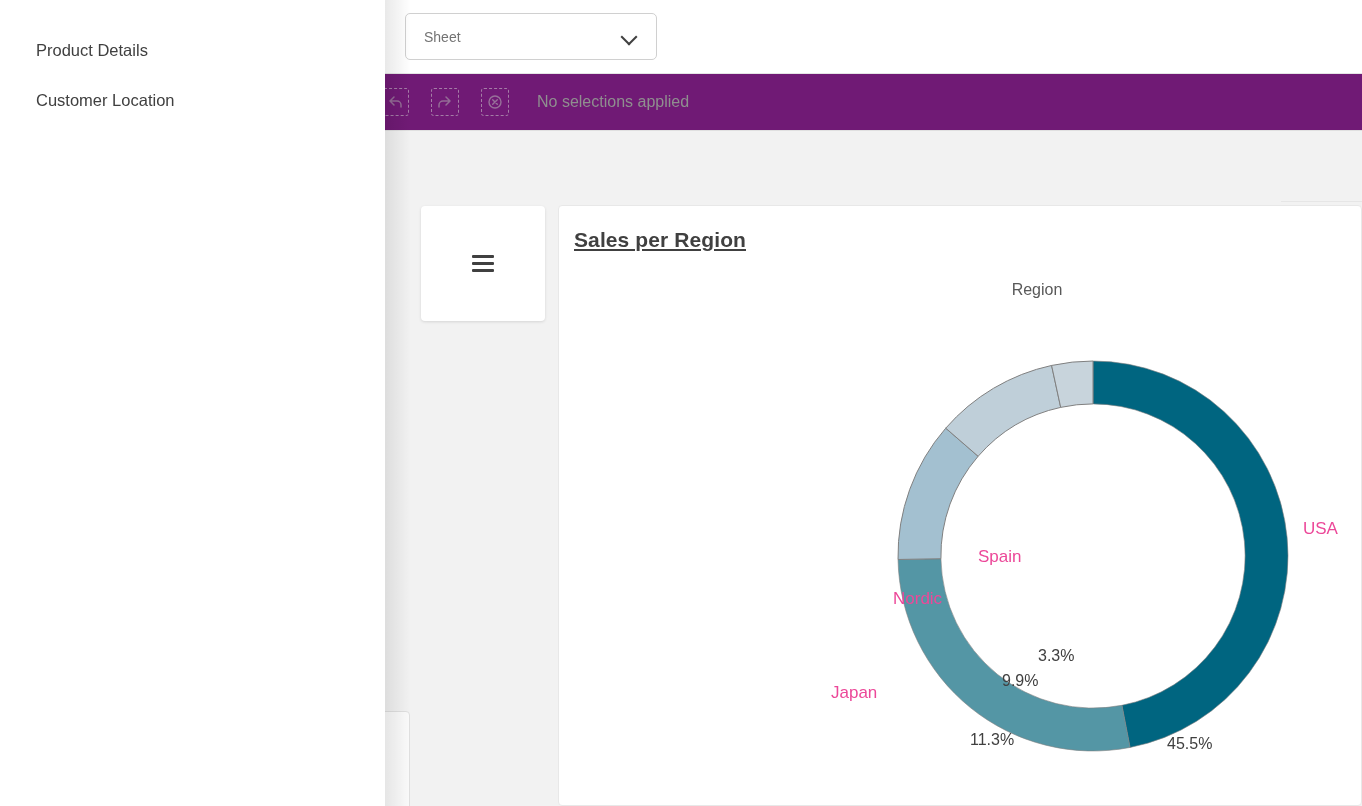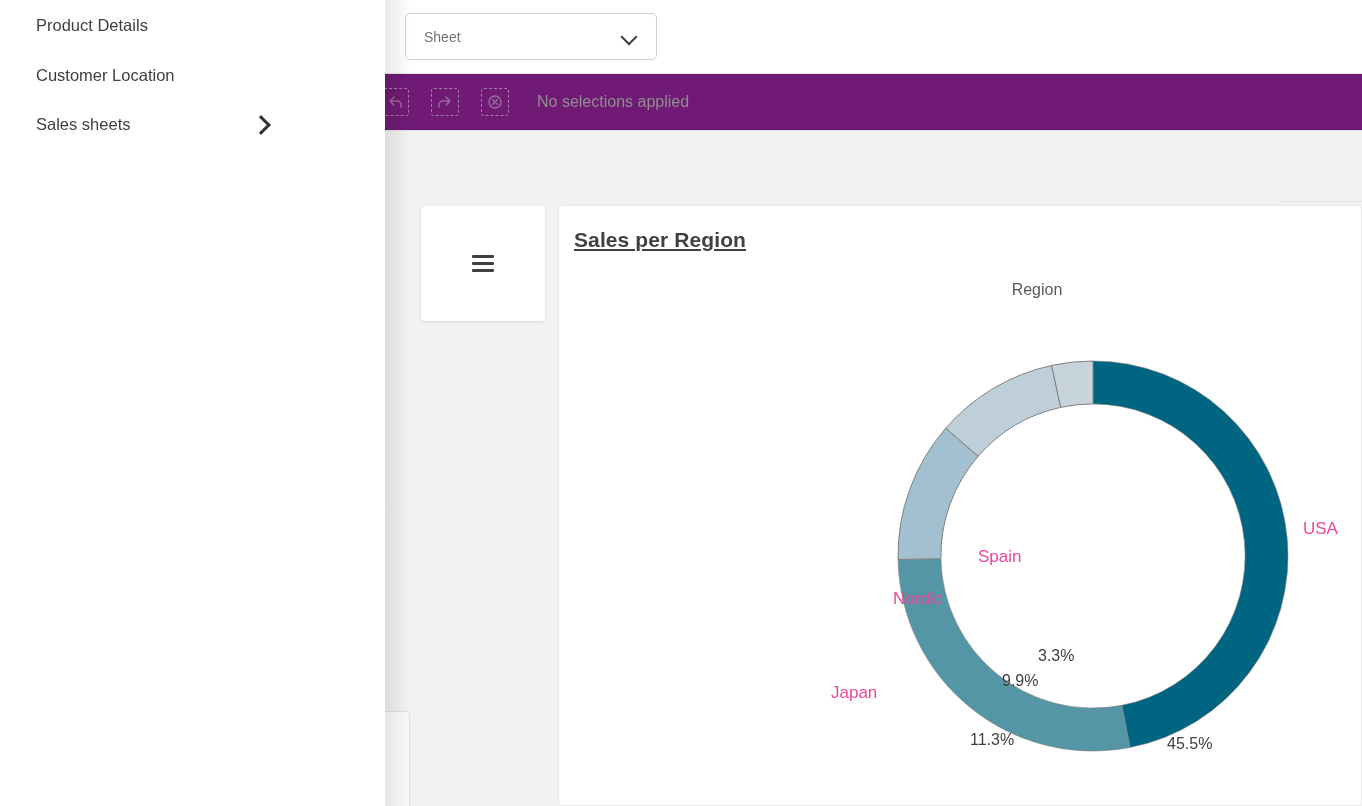--- a/index.html
+++ b/index.html
@@ -207,21 +207,21 @@
     left: 385px; top: 0;
     width: 26px; height: 806px;
     background: linear-gradient(to right, rgba(0,0,0,.085), rgba(0,0,0,0));
     pointer-events: none;
   }
   .nav-item {
     position: absolute;
     left: 0;
     width: 320px; height: 44px;
     display: flex;
-    align-items: flex-start;
+    align-items: flex-end;
     padding: 0 36px;
     cursor: pointer;
   }
   .nav-item .nav-label {
     font-size: 16.5px;
     color: #404040;
     flex: 1;
   }
   #nav0 { top: 16px; }
   #nav1 { top: 66px; }
@@ -329,19 +329,15 @@
     </div>
   </div>
 
   <div class="overlay">
     <div class="nav-item" id="nav0">
       <span class="nav-label">Product Details</span>
     </div>
     <div class="nav-item" id="nav1">
       <span class="nav-label">Customer Location</span>
     </div>
-    <div class="nav-item" id="nav2">
-      <span class="nav-label">Sales sheets</span>
-      <span class="nav-chevron"></span>
-    </div>
   </div>
 
 </div>
 
 </body></html>

